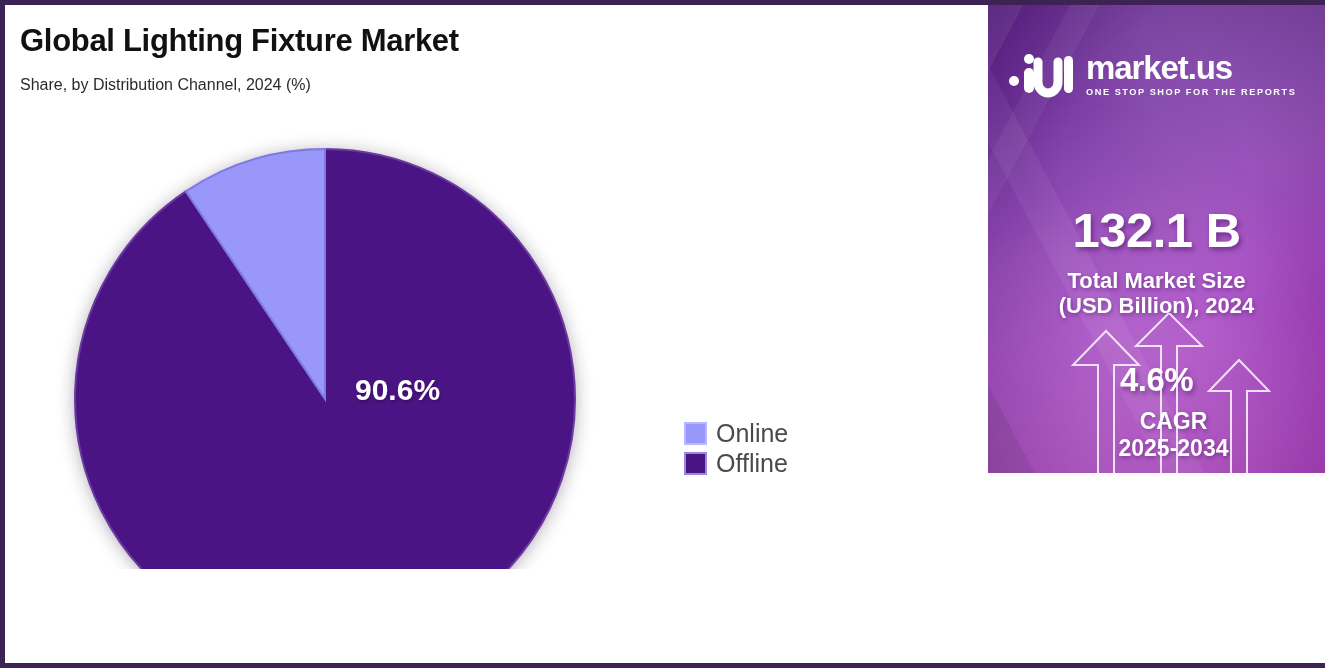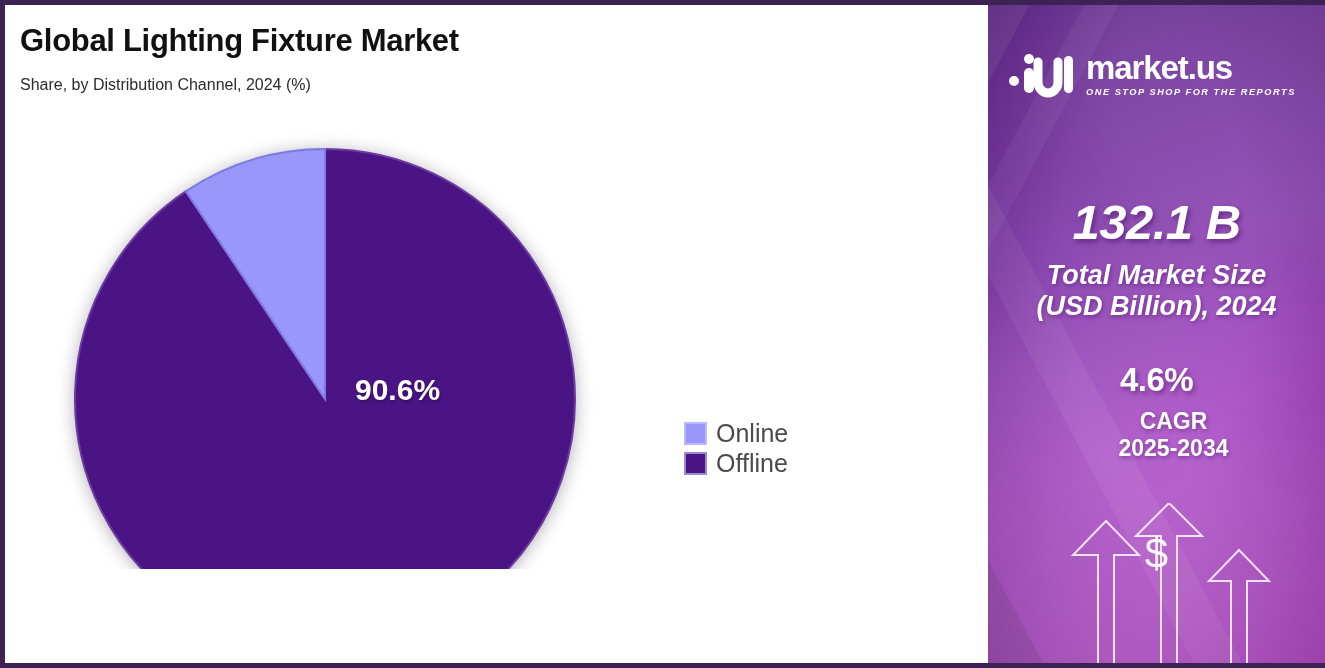--- a/index.html
+++ b/index.html
@@ -119,21 +119,21 @@
     line-height: 1;
     white-space: nowrap;
   }
 
   
   .brand-panel {
     position: absolute;
     left: 983px;
     top: 0;
     width: 337px;
-    height: 658px;
+    height: 468px;
     overflow: hidden;
     background:
       linear-gradient(160deg, #5b2286 0%, #7a35a5 30%, #a13fc0 62%, #b746c8 100%);
   }
   .brand-texture {
     position: absolute;
     inset: 0;
     background:
       radial-gradient(circle at 78% 12%, rgba(255,255,255,0.13) 0 22%, rgba(255,255,255,0) 52%),
       radial-gradient(circle at 20% 78%, rgba(255,255,255,0.10) 0 26%, rgba(255,255,255,0) 60%),
@@ -179,47 +179,46 @@
     line-height: 1;
   }
   .logo-tagline {
     margin-top: 4px;
     font-size: 9.2px;
     font-weight: bold;
     color: #ffffff;
     letter-spacing: 1.55px;
     line-height: 1;
     white-space: nowrap;
-    font-style: italic;
   }
 
   
   .stat-block {
     position: absolute;
     left: 0;
     width: 337px;
     text-align: center;
     color: #ffffff;
   }
-  .stat-a { top: 192px; font-style: italic; }
+  .stat-a { top: 200px; }
   .stat-b { top: 358px; }
 
   .stat-value {
     font-size: 49px;
     font-weight: bold;
     line-height: 1.04;
     letter-spacing: -0.5px;
     text-shadow: 2px 3px 5px rgba(55,0,80,0.45);
   }
   .stat-value.small {
     font-size: 33px;
   }
   .stat-caption {
     margin-top: 12px;
-    font-size: 27px;
+    font-size: 22px;
     font-weight: bold;
     line-height: 1.16;
     text-shadow: 1px 2px 4px rgba(55,0,80,0.4);
   }
   .stat-caption.sm {
     font-size: 23px;
     margin-top: 11px;
     padding-left: 34px;
   }
 

